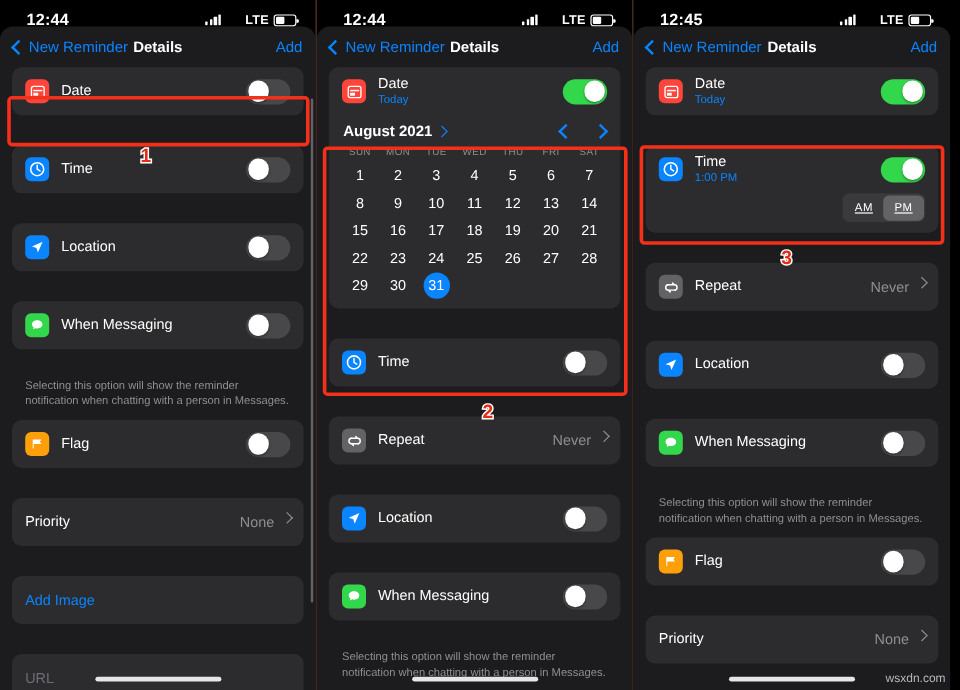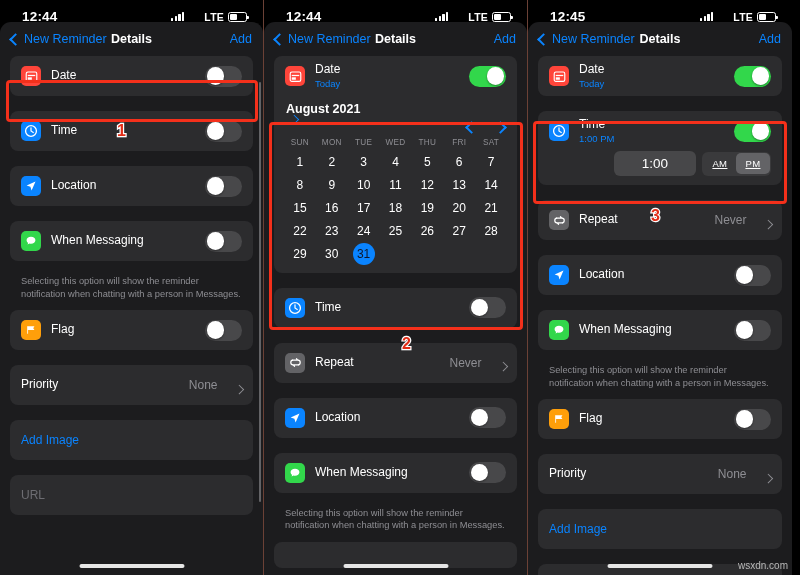--- a/index.html
+++ b/index.html
@@ -34,59 +34,59 @@
   .nav-back{display:flex;align-items:center;gap:3px;color:#0a84ff;font-size:12.5px;cursor:pointer;}
   .chev-l{width:7px;height:7px;border-left:2px solid #0a84ff;border-bottom:2px solid #0a84ff;
           transform:rotate(45deg);display:inline-block;margin-right:1px;}
   .nav-title{position:absolute;left:0;right:0;text-align:center;color:#fff;font-size:12.5px;
              font-weight:bold;pointer-events:none;}
   .nav-add{margin-left:auto;color:#0a84ff;font-size:12.5px;cursor:pointer;z-index:2;}
 
   .scroll{position:absolute;left:0;right:0;top:34px;bottom:0;padding:0 10px;box-sizing:border-box;}
 
   
-  .card{background:#2c2c2e;border-radius:8px;margin-bottom:15px;}
+  .card{background:#2c2c2e;border-radius:8px;margin-bottom:25px;}
   .row{display:flex;align-items:center;min-height:40px;padding:0 11px;box-sizing:border-box;}
   .ic{width:20px;height:20px;border-radius:5px;flex:0 0 20px;position:relative;
       display:flex;align-items:center;justify-content:center;}
   .ic svg{display:block;}
   .row-label{margin-left:10px;color:#fff;font-size:12px;line-height:1.15;}
   .row-sub{color:#0a84ff;font-size:9.5px;margin-top:1px;}
-  .row-right{margin-left:auto;display:flex;align-items:flex-end;gap:18px;}
+  .row-right{margin-left:auto;display:flex;align-items:flex-start;gap:7px;}
   .row-value{color:#8e8e93;font-size:12px;}
   .chev-r{width:5.5px;height:5.5px;border-top:1.6px solid #8e8e93;border-right:1.6px solid #8e8e93;
           transform:rotate(45deg);display:inline-block;}
 
   .toggle{width:37px;height:21px;border-radius:11px;background:#48484a;position:relative;
           cursor:pointer;flex:0 0 37px;}
   .toggle.on{background:#32d74b;}
   .toggle .knob{position:absolute;top:1.6px;left:1.6px;width:17.8px;height:17.8px;border-radius:50%;
                 background:#fff;box-shadow:0 1px 2px rgba(0,0,0,.4);}
   .toggle.on .knob{left:17.6px;}
 
   .note{color:#8e8e93;font-size:9.3px;line-height:1.35;padding:2px 11px 0;margin:-3px 0 10px;}
   .link{color:#0a84ff;font-size:12px;}
   .placeholder{color:#6d6d72;font-size:12px;}
 
   
   .cal{padding:4px 10px 8px;}
-  .cal-head{display:flex;padding:2px 2px 6px;flex-direction:column;}
+  .cal-head{display:flex;align-items:center;padding:2px 2px 6px;}
   .cal-month{color:#fff;font-size:12.5px;font-weight:bold;}
   .cal-month-chev{width:5.5px;height:5.5px;border-top:1.8px solid #0a84ff;border-right:1.8px solid #0a84ff;
                   transform:rotate(45deg);display:inline-block;margin-left:5px;}
   .cal-arrows{margin-left:auto;display:flex;gap:20px;align-items:center;}
   .cal-prev,.cal-next{width:7px;height:7px;border-top:2px solid #0a84ff;border-right:2px solid #0a84ff;
                       cursor:pointer;}
   .cal-prev{transform:rotate(-135deg);}
   .cal-next{transform:rotate(45deg);}
   .cal-grid{display:grid;grid-template-columns:repeat(7,1fr);row-gap:1px;}
   .dow{color:#8e8e93;font-size:8.2px;text-align:center;letter-spacing:.3px;padding-bottom:3px;}
   .day{color:#fff;font-size:12px;text-align:center;height:22px;line-height:22px;cursor:pointer;}
   .day .sel{display:inline-block;width:22px;height:22px;line-height:22px;border-radius:50%;
-            background:#0a84ff;color:#0f172a;}
+            background:#0a84ff;color:#ffffff;}
 
   
   .timepick{display:flex;justify-content:flex-end;align-items:center;gap:6px;padding:0 11px 9px;}
   .tp-val{background:#474749;border-radius:6px;color:#fff;font-size:13.5px;
           padding:5px 16px;cursor:pointer;min-width:50px;text-align:center;}
   .ampm{display:flex;background:#3a3a3c;border-radius:6px;padding:1.5px;}
   .ampm div{font-size:9.5px;color:#fff;padding:5px 9px;border-radius:5px;cursor:pointer;letter-spacing:.4px;text-decoration:underline;}
   .ampm .sel{background:#636366;}
 
   
@@ -485,21 +485,20 @@
               <span class="row-label" style="display:block">Time</span>
               <span class="row-sub" style="display:block;margin-left:10px">1:00 PM</span>
             </span>
             <span class="row-right">
               <span class="toggle on">
                   <span class="knob"></span>
                 </span>
             </span>
           </div>
           <div class="timepick">
-            <span class="tp-val">1:00</span>
             <span class="ampm">
               <div>AM</div>
               <div class="sel">PM</div>
             </span>
           </div>
         </div>
 
         <div class="card">
           <div class="row">
             <span class="ic" style="background:#636366">

